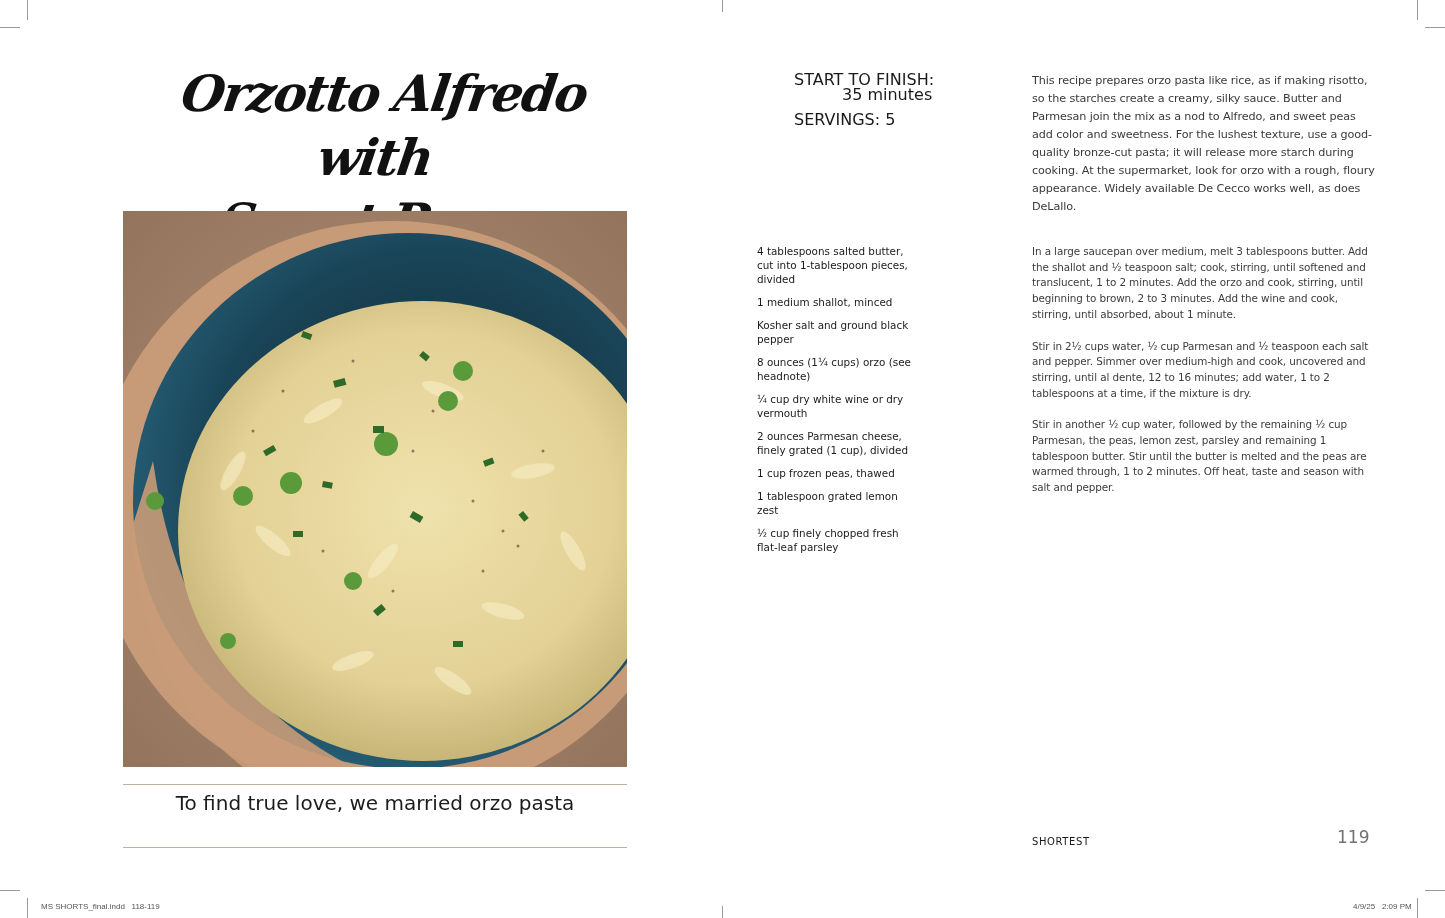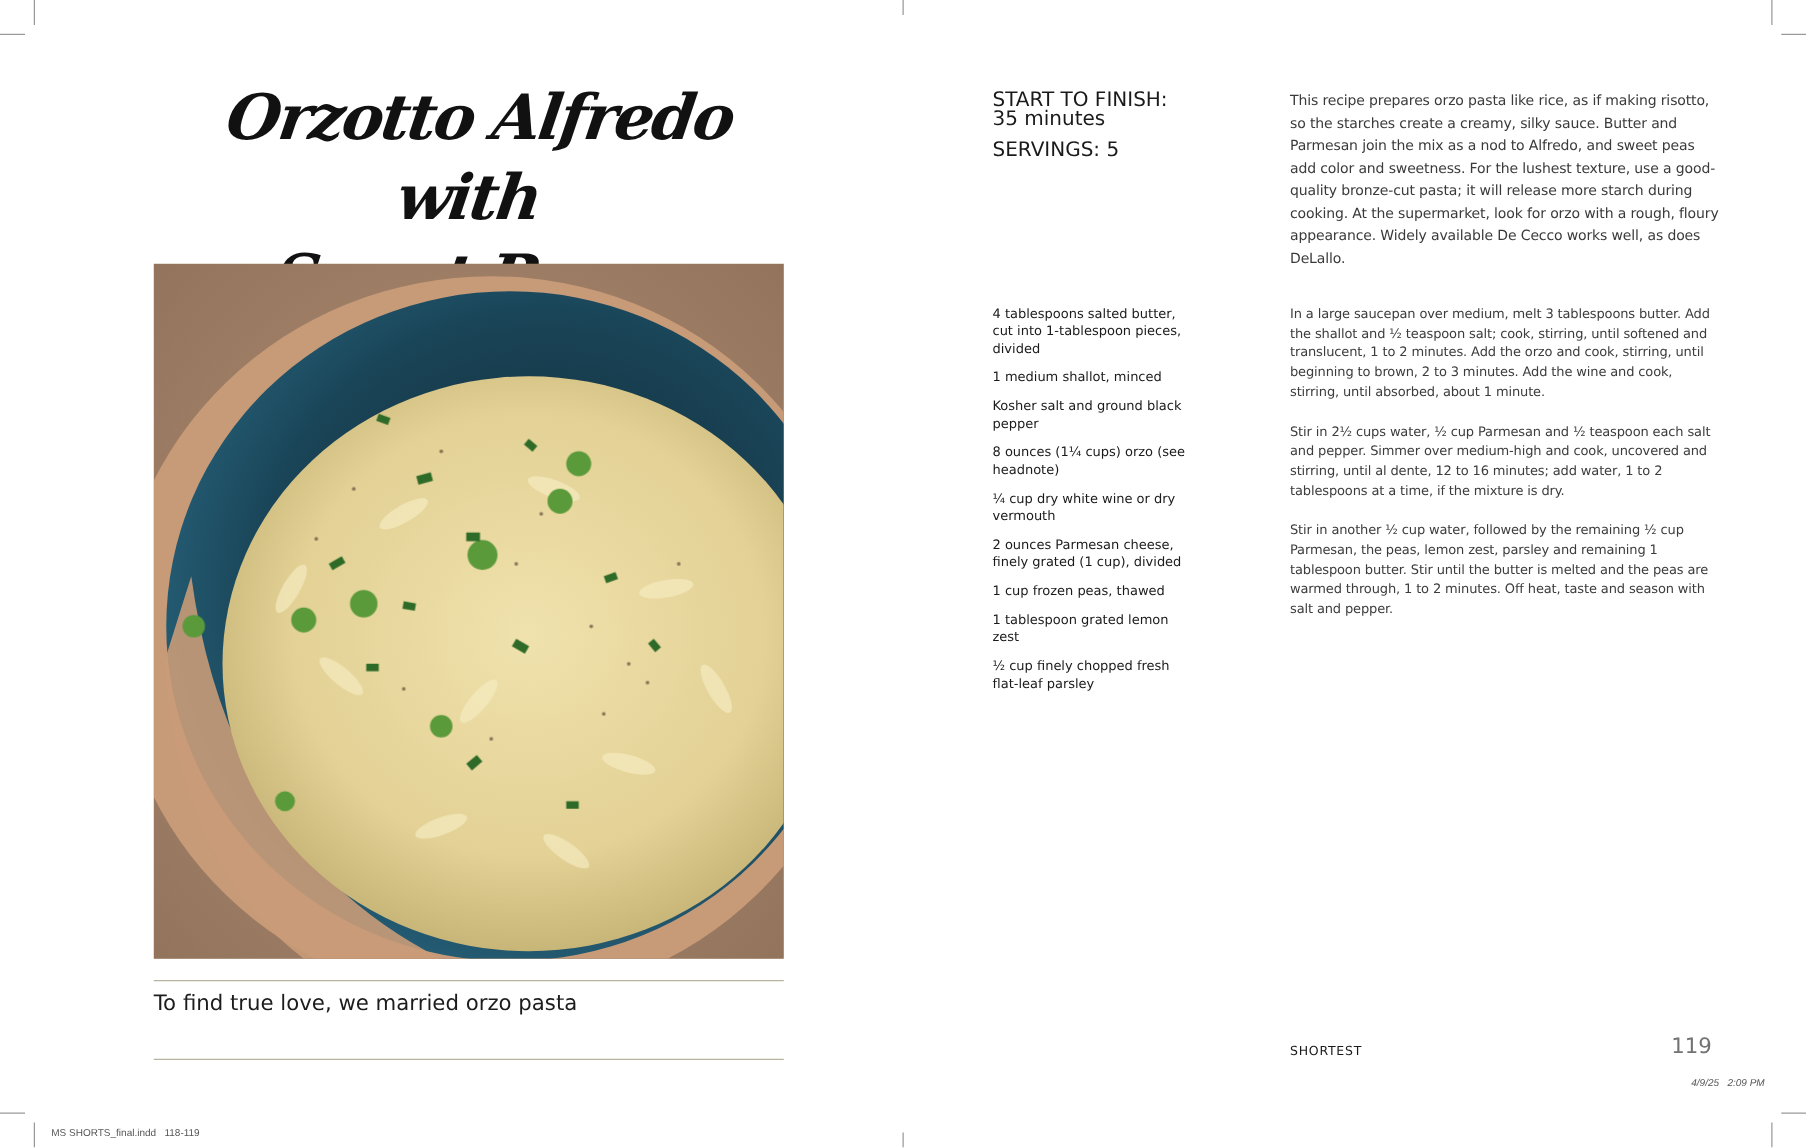--- a/index.html
+++ b/index.html
@@ -26,46 +26,46 @@
     .photo {
       position: absolute; left: 123px; top: 211px; width: 504px; height: 556px;
       overflow: hidden;
       background: #a8876a;
     }
     .photo svg { display: block; }
 
     .caption-rule { position: absolute; left: 123px; width: 504px; height: 1px; background: #b9b49f; }
     .caption {
       position: absolute; left: 123px; top: 792px; width: 504px;
-      text-align: left; font-size: 17px; line-height: 23px; color: #1c1c1c;
+      text-align: center; font-size: 20px; line-height: 23px; color: #1c1c1c;
       font-family: "DejaVu Sans", sans-serif;
     }
     .caption span { display: block; }
 
     .meta { position: absolute; left: 794px; top: 72px; font-size: 16px; line-height: 15px; color: #1a1a1a; }
     .meta .label { display: block; }
-    .meta .value { display: block; }
+    .meta .value { display: block; margin-left: 48px; }
     .meta .servings { display: block; margin-top: 10px; }
 
     .headnote {
       position: absolute; left: 1032px; top: 72px; width: 345px;
       font-size: 11.2px; line-height: 18px; color: #3a3a3a; letter-spacing: -0.1px;
     }
 
-    .ingredients { position: absolute; left: 794px; top: 244px; width: 165px; list-style: none; }
+    .ingredients { position: absolute; left: 757px; top: 244px; width: 165px; list-style: none; }
     .ingredients li { font-size: 10.4px; line-height: 14px; color: #1a1a1a; margin-bottom: 9px; }
 
     .steps { position: absolute; left: 1032px; top: 244px; width: 345px; }
     .steps p { font-size: 10.4px; line-height: 15.7px; color: #3c3c3c; margin-bottom: 16px; letter-spacing: -0.1px; }
 
     .footer-section { position: absolute; left: 1032px; top: 836px; font-size: 10px; letter-spacing: 0.6px; color: #1a1a1a; }
     .page-number { position: absolute; left: 1337px; top: 827px; font-size: 17px; color: #737373; font-family: "DejaVu Sans", sans-serif; }
 
     .slug-left { position: absolute; left: 41px; top: 902px; font-size: 8px; color: #555; font-family: "Liberation Sans", sans-serif; }
-    .slug-right { position: absolute; left: 1353px; top: 862px; font-size: 8px; color: #555; font-family: "Liberation Sans", sans-serif; font-style: italic; }
+    .slug-right { position: absolute; left: 1353px; top: 902px; font-size: 8px; color: #555; font-family: "Liberation Sans", sans-serif; }
   </style>
 </head>
 <body>
 
 <div class="crop v" style="left:27px; top:0; height:20px;"></div>
 <div class="crop h" style="left:0; top:27px; width:20px;"></div>
 <div class="crop v" style="left:722px; top:0; height:12px;"></div>
 <div class="crop v" style="left:1417px; top:0; height:20px;"></div>
 <div class="crop h" style="left:1425px; top:27px; width:20px;"></div>
 <div class="crop v" style="left:27px; top:898px; height:20px;"></div>

